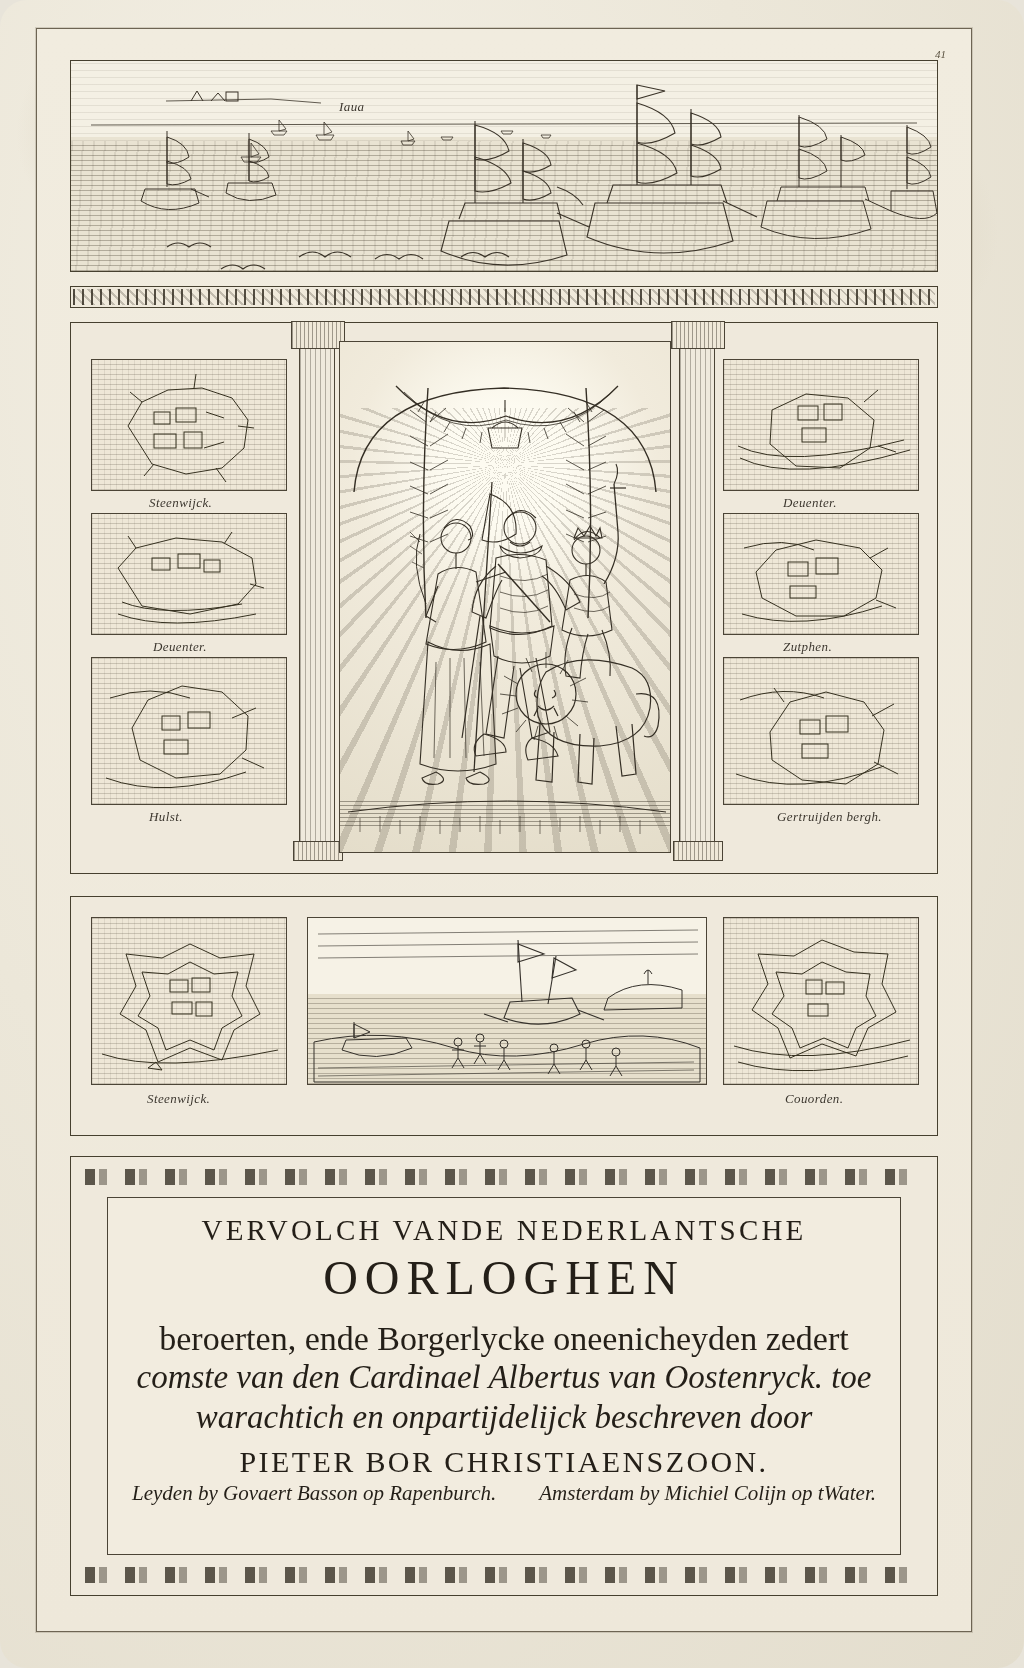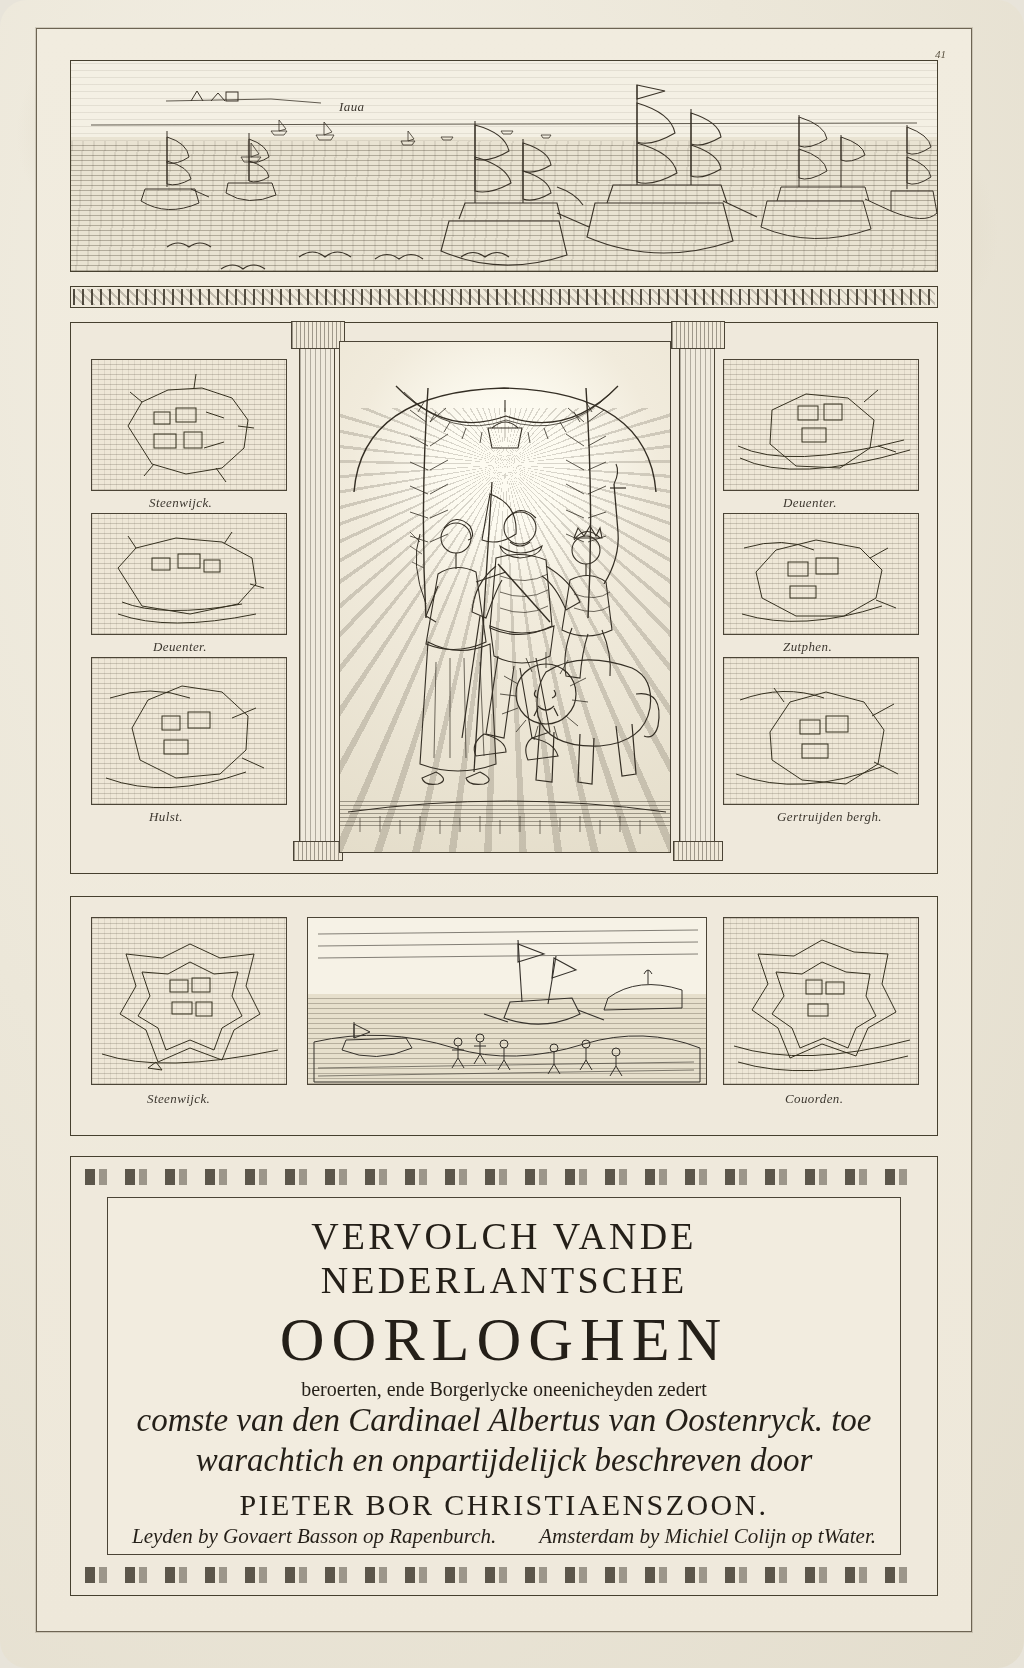--- a/index.html
+++ b/index.html
@@ -267,34 +267,34 @@
     bottom: 40px;
     box-sizing: border-box;
     border: 1.2px solid #4b4436;
     outline: 3px solid #efe9dc;
     background: #f2ecdf;
     padding: 12px 18px 10px;
     text-align: center;
     color: #241f18;
   }
   .t-line1 {
-    font-size: 38px;
+    font-size: 29px;
     letter-spacing: 3.2px;
     font-family: "Liberation Serif", serif;
     margin-top: 4px;
   }
   .t-line2 {
-    font-size: 62px;
+    font-size: 48px;
     letter-spacing: 7px;
     line-height: .95;
-    margin: 8px 0 9px;
+    margin: 8px 0 18px;
     font-family: "Liberation Serif", serif;
   }
   .t-line3, .t-line4 {
-    font-size: 20px;
+    font-size: 34px;
     line-height: 1.16;
     font-family: "Liberation Serif", serif;
   }
   .t-line5, .t-line6 {
     font-size: 33px;
     font-style: italic;
     line-height: 1.2;
     font-family: "Liberation Serif", serif;
   }
   .t-author {

